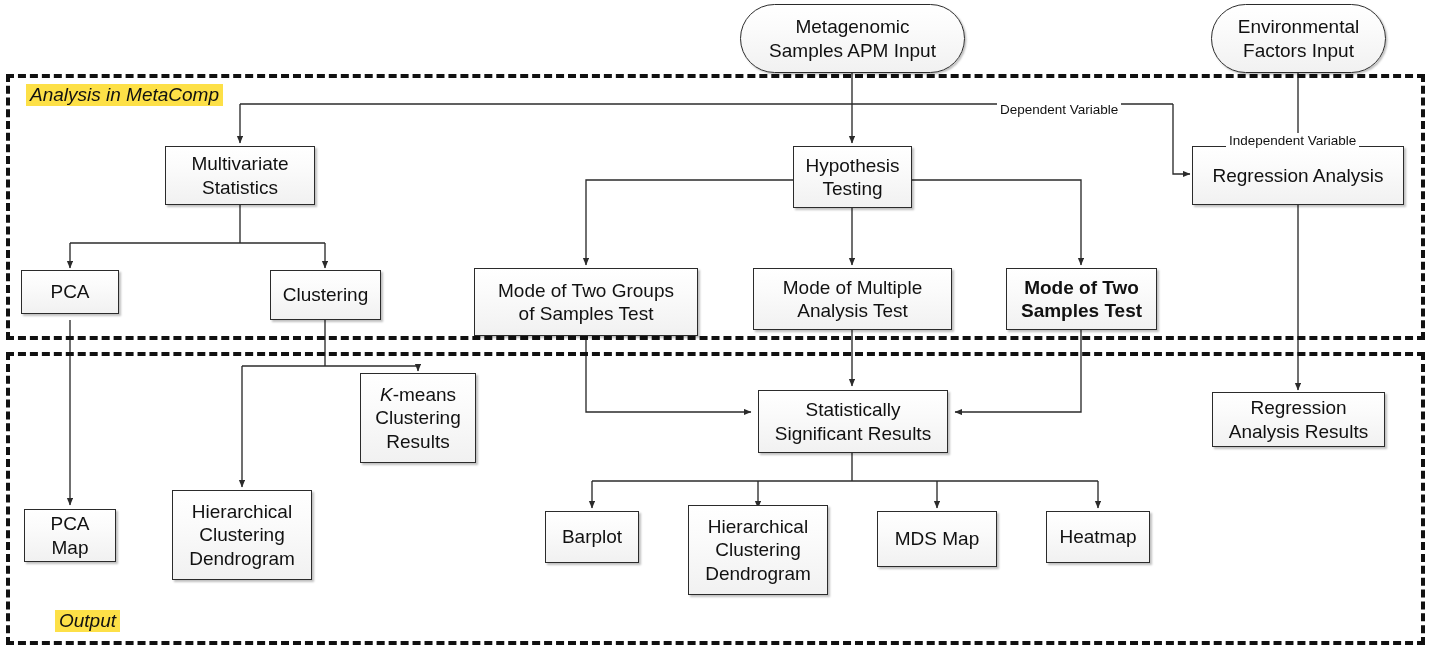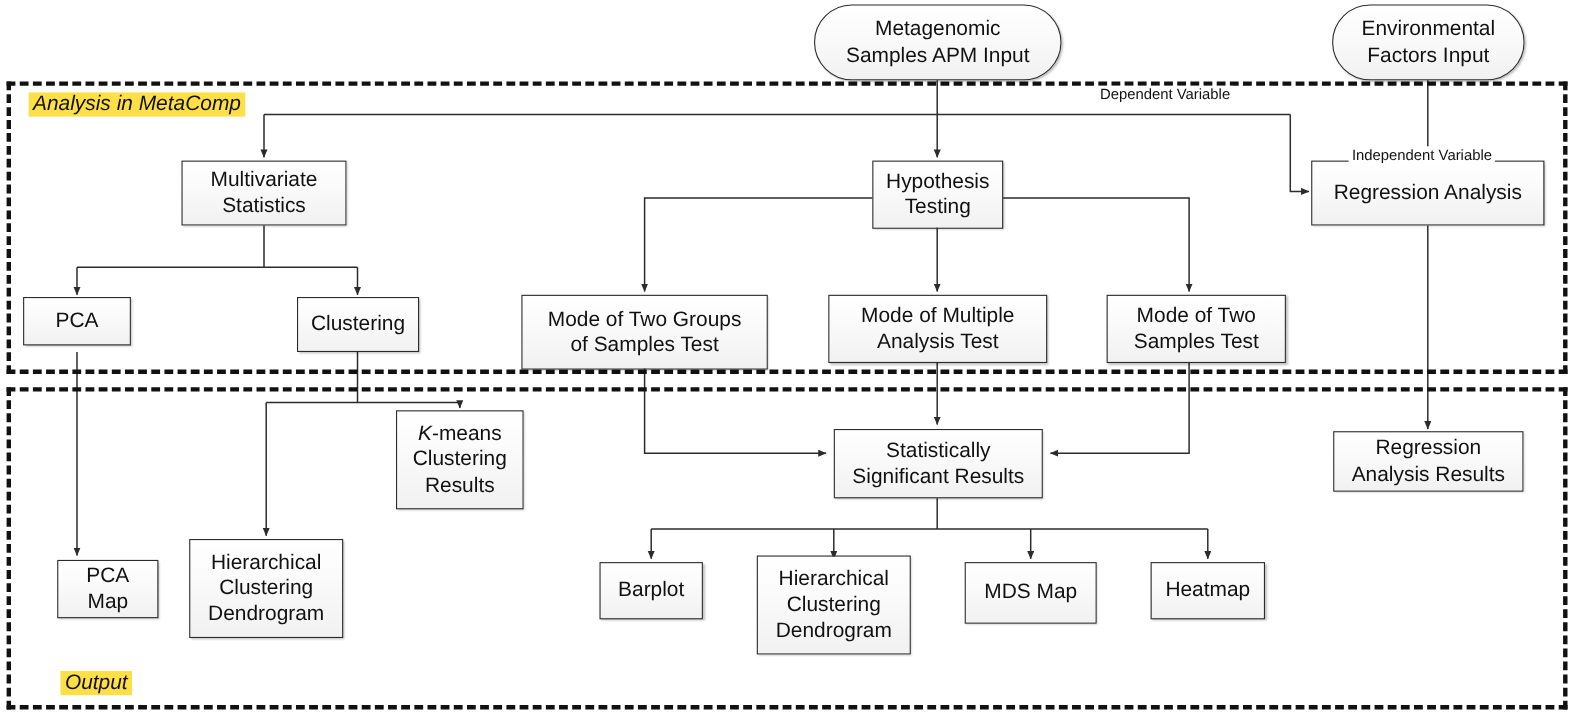--- a/index.html
+++ b/index.html
@@ -129,21 +129,21 @@
       <path d="M1098,481 L1098,508" marker-end="url(#ah)"></path>
     </g>
   </svg>
 
   <div class="group" style="left:6px; top:74px; width:1419px; height:266px;"></div>
   <div class="group" style="left:6px; top:352px; width:1419px; height:293px;"></div>
 
   <div class="group-title" style="left:26px; top:84px;">Analysis in MetaComp</div>
   <div class="group-title" style="left:55px; top:610px;">Output</div>
 
-  <div class="edge-label" style="left:997px; top:78px;">Dependent Variable</div>
+  <div class="edge-label" style="left:997px; top:102px;">Dependent Variable</div>
   <div class="edge-label" style="left:1226px; top:100px;margin-top:33px;">Independent Variable</div>
 
   <div class="node terminal" style="left:740px; top:4px; width:225px; height:69px;">
     <span class="lbl">Metagenomic
 Samples APM Input</span>
   </div>
 
   <div class="node terminal" style="left:1211px; top:4px; width:175px; height:69px;">
     <span class="lbl">Environmental
 Factors Input</span>
@@ -174,42 +174,42 @@
   <div class="node" style="left:474px; top:268px; width:224px; height:68px;">
     <span class="lbl">Mode of Two Groups
 of Samples Test</span>
   </div>
 
   <div class="node" style="left:753px; top:268px; width:199px; height:62px;">
     <span class="lbl">Mode of Multiple
 Analysis Test</span>
   </div>
 
-  <div class="node" style="left:1006px; top:268px; width:163px; height:62px;">
+  <div class="node" style="left:1006px; top:268px; width:151px; height:62px;font-weight:bold;">
     <span class="lbl">Mode of Two
 Samples Test</span>
   </div>
 
   <div class="node" style="left:360px; top:373px; width:116px; height:90px;">
     <span class="lbl"><span class="italic-k">K</span>-means
 Clustering
 Results</span>
   </div>
 
   <div class="node" style="left:758px; top:390px; width:190px; height:63px;">
     <span class="lbl">Statistically
 Significant Results</span>
   </div>
 
   <div class="node" style="left:1212px; top:392px; width:173px; height:55px;">
     <span class="lbl">Regression
 Analysis Results</span>
   </div>
 
-  <div class="node" style="left:24px; top:509px; width:92px; height:53px;margin-left:28px;">
+  <div class="node" style="left:24px; top:509px; width:92px; height:53px;">
     <span class="lbl">PCA Map</span>
   </div>
 
   <div class="node" style="left:172px; top:490px; width:140px; height:90px;">
     <span class="lbl">Hierarchical
 Clustering
 Dendrogram</span>
   </div>
 
   <div class="node" style="left:545px; top:511px; width:94px; height:52px;">

